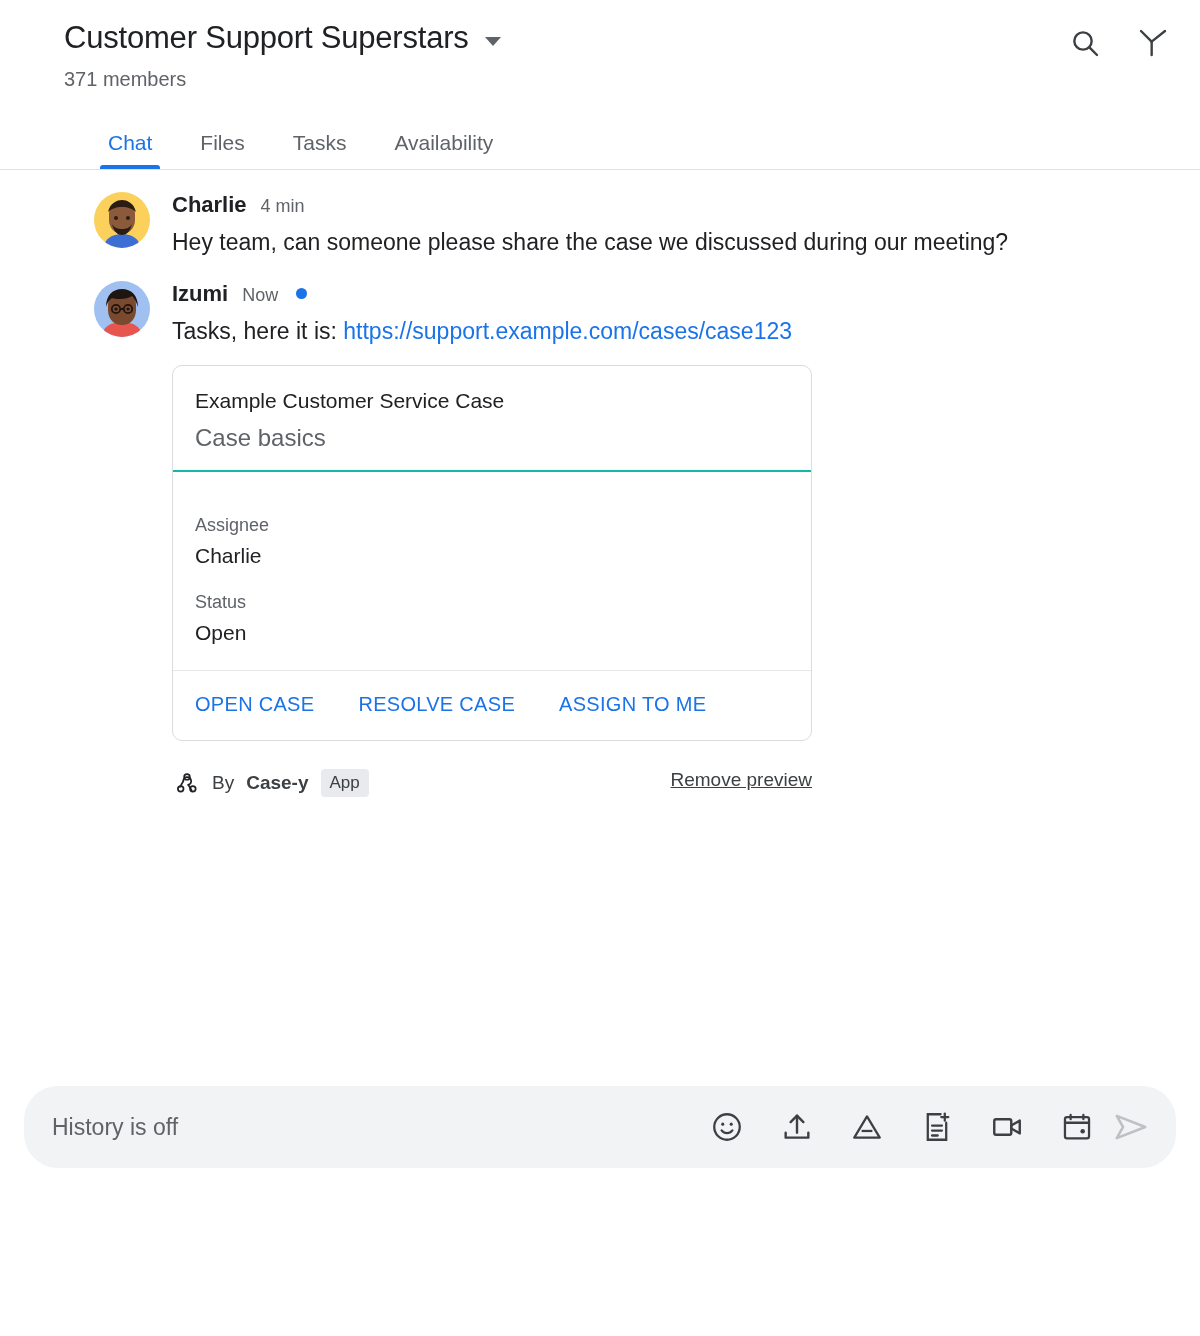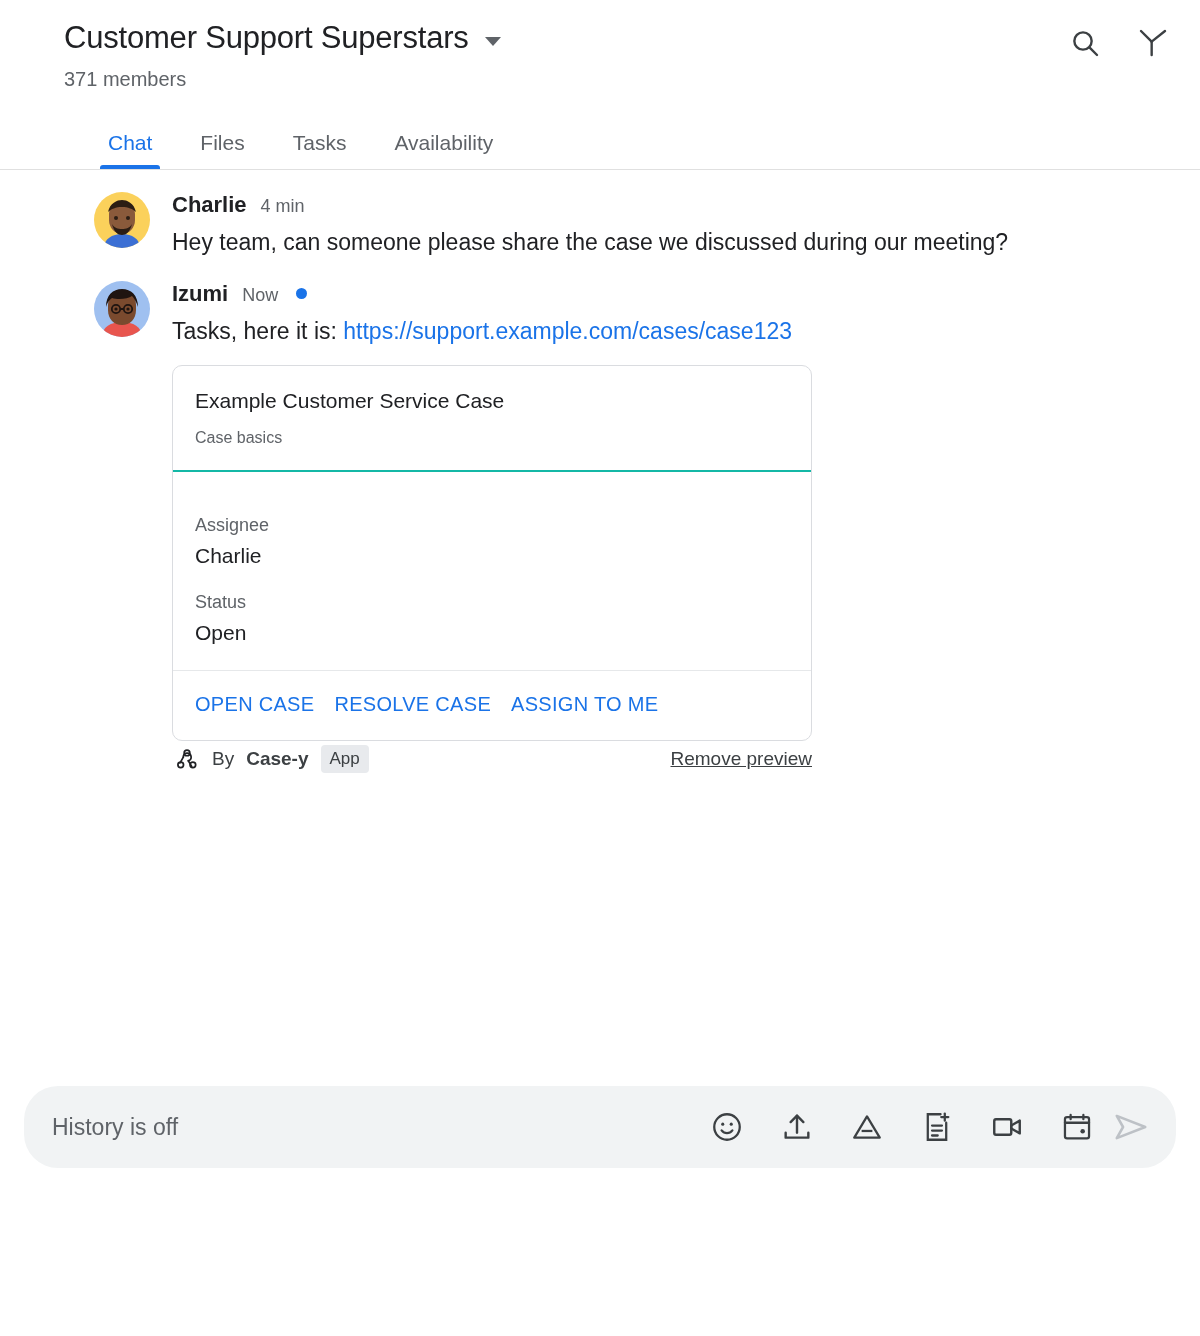--- a/index.html
+++ b/index.html
@@ -163,21 +163,21 @@
   .card-head {
     padding: 22px 22px 20px 22px;
     border-bottom: 2px solid #14b8a6;
   }
   .card-title {
     font-size: 21px;
     color: #202124;
     line-height: 26px;
   }
   .card-sub {
-    font-size: 16px;
+    font-size: 24px;
     color: #5f6368;
     margin-top: 12px;
     line-height: 24px;
   }
   .card-fields {
     padding: 20px 22px 24px 22px;
     border-bottom: 1px solid #e6e8ea;
   }
   .field { margin-bottom: 22px; }
   .field:last-child { margin-bottom: 0; }
@@ -187,38 +187,38 @@
     line-height: 22px;
   }
   .field-value {
     font-size: 21px;
     color: #202124;
     margin-top: 7px;
     line-height: 26px;
   }
   .card-actions {
     display: flex;
-    gap: 20px;
+    gap: 44px;
     padding: 22px 22px 24px 22px;
   }
   .card-action {
     font-size: 20px;
     font-weight: 500;
     color: #1a73e8;
     letter-spacing: 0.3px;
     cursor: pointer;
     text-transform: uppercase;
   }
 
   
   .attrib {
     width: 640px;
     display: flex;
-    align-items: center;
-    margin-top: 4px;
+    align-items: flex-start;
+    margin-top: 28px;
     padding-left: 2px;
   }
   .attrib-left {
     display: flex;
     align-items: center;
     gap: 12px;
     font-size: 19px;
     color: #3c4043;
   }
   .attrib-by { color: #3c4043; }

